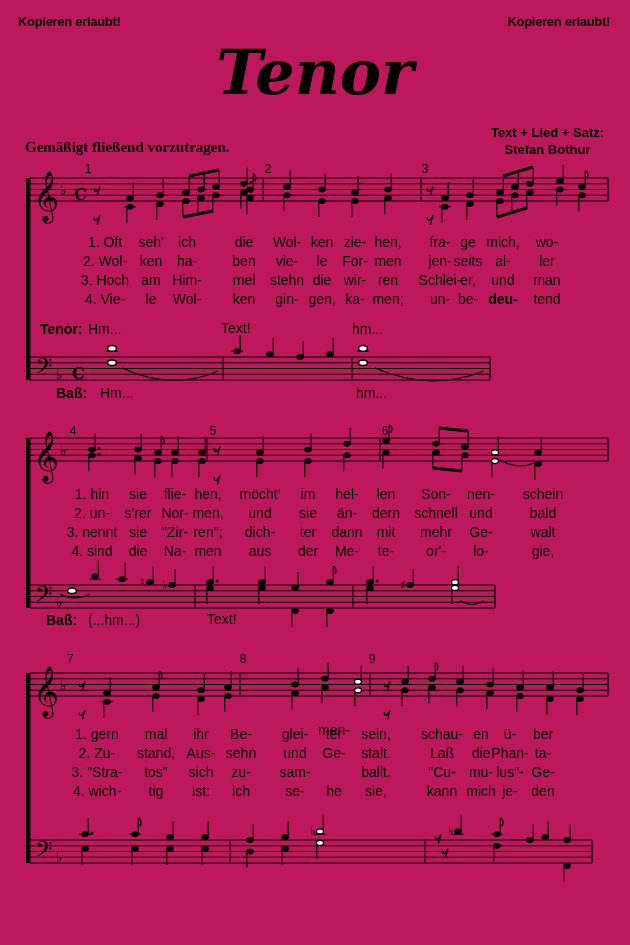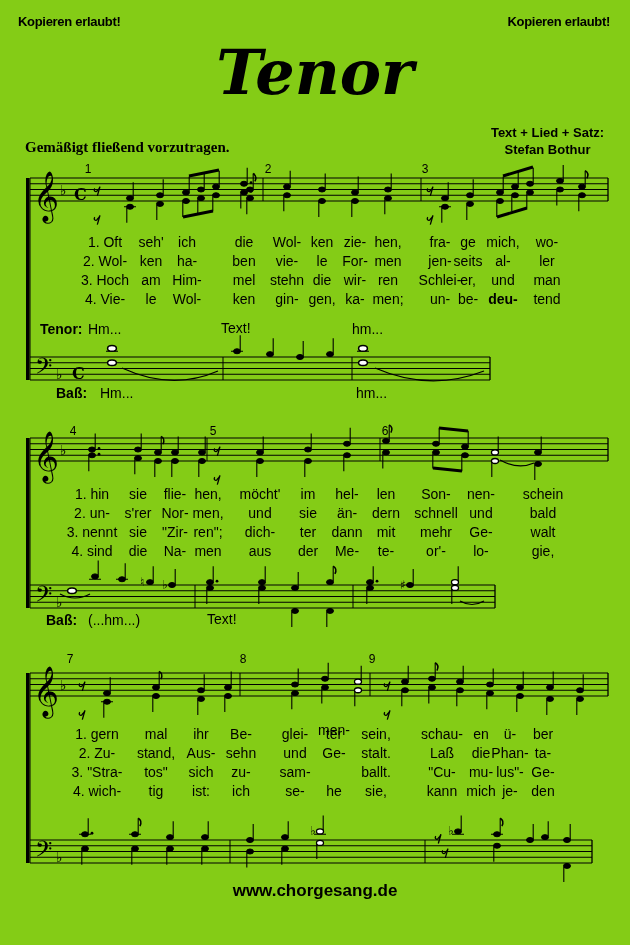--- a/index.html
+++ b/index.html
@@ -1,16 +1,16 @@
 <!DOCTYPE html>
 <html><head>
 <meta charset="utf-8">
 <style>
   html,body{margin:0;padding:0;background:#fff;}
-  .page{position:relative;width:630px;height:945px;background:#84cc16;overflow:hidden;
+  .page{position:relative;width:630px;height:945px;background:#be185d;overflow:hidden;
         font-family:"Liberation Sans", sans-serif;color:#000;}
   .abs{position:absolute;white-space:nowrap;color:#000;line-height:1;}
   .center{left:0;right:0;text-align:center;}
   .copy{font-weight:bold;font-size:13px;letter-spacing:-0.3px;}
   .brand{font-weight:bold;font-size:17px;}
   .title{font-family:"DejaVu Serif", serif;font-style:italic;font-weight:bold;font-size:62px;}
   .subtitle{font-weight:bold;font-size:16px;}
   .credit{font-weight:bold;font-size:13px;text-align:center;}
   .tempo{font-family:"Liberation Serif", serif;font-weight:bold;font-size:15px;}
   .url{font-weight:bold;font-size:17px;}
@@ -585,14 +585,13 @@
       <div class="abs lyric" style="left: 241px; top: 784px;">ich</div>
       <div class="abs lyric" style="left: 295px; top: 784px;">se-</div>
       <div class="abs lyric" style="left: 334px; top: 784px;">he</div>
       <div class="abs lyric" style="left: 376px; top: 784px;">sie,</div>
       <div class="abs lyric" style="left: 442px; top: 784px;">kann</div>
       <div class="abs lyric" style="left: 481px; top: 784px;">mich</div>
       <div class="abs lyric" style="left: 510px; top: 784px;">je-</div>
       <div class="abs lyric" style="left: 543px; top: 784px;">den</div>
     </div>
 
-  <div class="abs url center" style="top:882px;">www.chorgesang.de</div>
 </div>
 
 </body></html>

